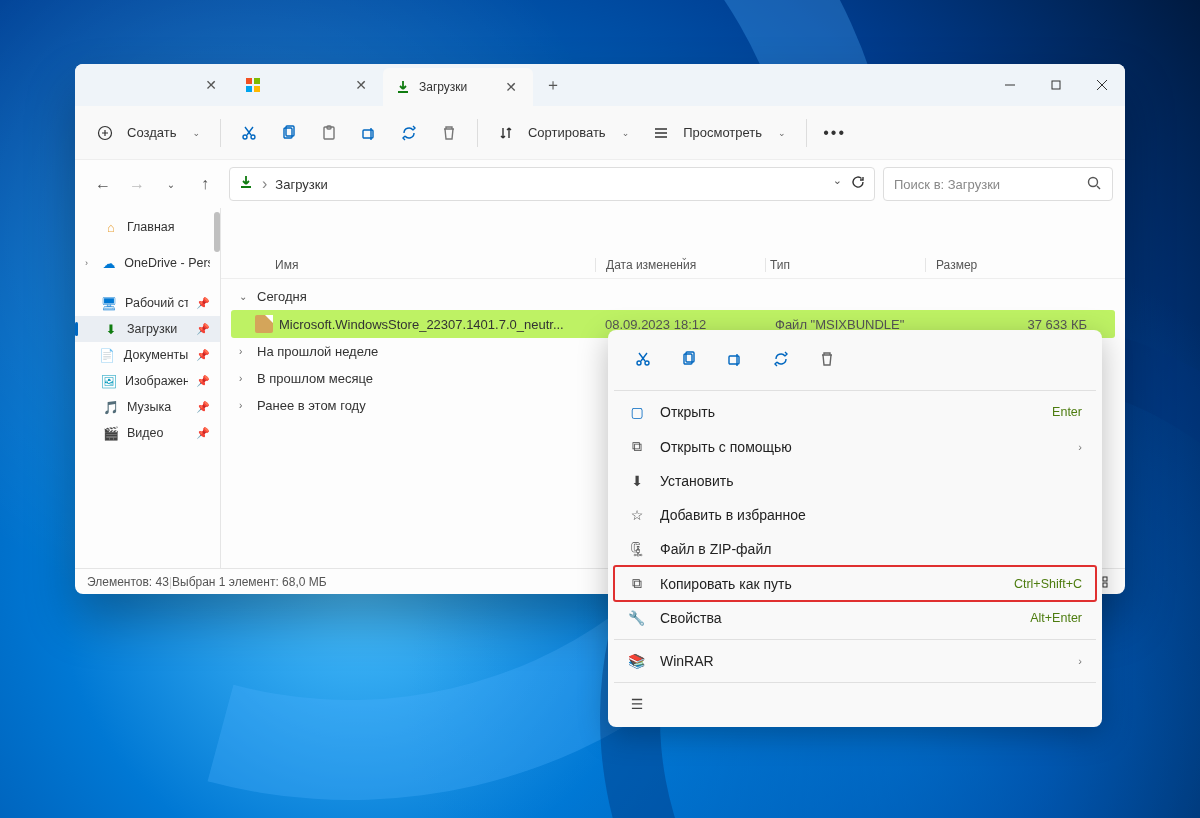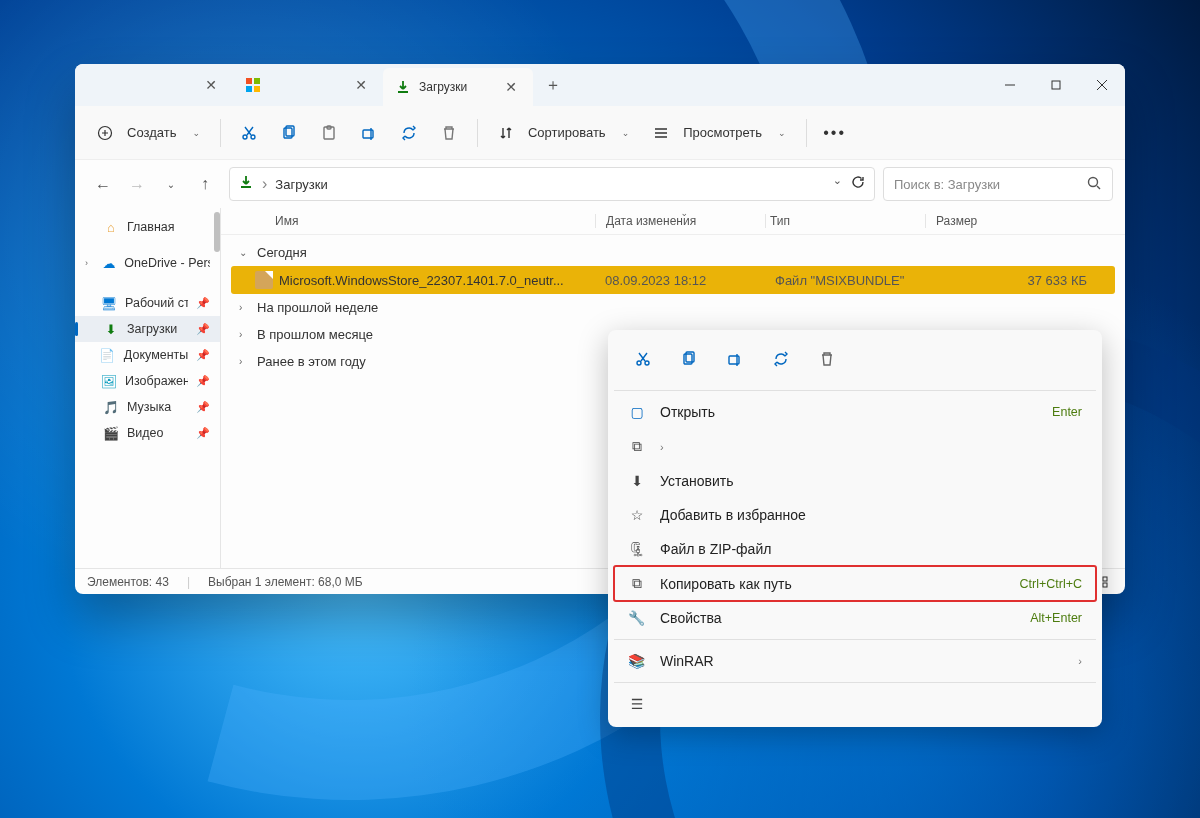--- a/index.html
+++ b/index.html
@@ -45,40 +45,40 @@
 .sidebar { width: 146px; border-right: 1px solid #e5e5e5; padding: 6px 0; overflow: hidden; position: relative; }
 .side-scroll { position: absolute; right: 0; top: 4px; width: 6px; height: 40px; background: #c0c0c0; border-radius: 3px; }
 .sitem { display: flex; align-items: center; gap: 8px; padding: 5px 10px; font-size: 12.5px; color: #333; cursor: pointer; position: relative; }
 .sitem.sel { background: #eaeef3; }
 .sitem.sel::before { content: ""; position: absolute; left: 0; top: 6px; bottom: 6px; width: 3px; background: #0067c0; border-radius: 2px; }
 .sitem .pin { margin-left: auto; color: #888; font-size: 11px; }
 .sitem .exp { width: 10px; font-size: 9px; color: #666; }
 .sicon-sm { width: 16px; height: 16px; display: inline-flex; align-items: center; justify-content: center; font-size: 13px; }
 
 .content { flex: 1; display: flex; flex-direction: column; position: relative; }
-.colhead { display: flex; padding: 6px 20px 6px 44px; font-size: 12px; color: #555; border-bottom: 1px solid #eee; }
+.colhead { display: flex; padding: 6px 20px 6px 44px; font-size: 12px; color: #555; border-bottom: 1px solid #eee; margin-top: 44px; }
 .col-name { flex: 0 0 330px; padding-left: 10px; }
 .col-date { flex: 0 0 170px; border-left: 1px solid #e5e5e5; padding-left: 10px; position: relative; }
 .col-type { flex: 0 0 160px; border-left: 1px solid #e5e5e5; padding-left: 4px; }
 .col-size { flex: 1; border-left: 1px solid #e5e5e5; padding-left: 10px; text-align: left; }
 .col-date .sort-arrow { position: absolute; left: 50%; top: -6px; font-size: 9px; color: #666; }
 
 .filelist { flex: 1; padding: 4px 10px; font-size: 13px; color: #333; }
 .group { display: flex; align-items: center; gap: 6px; padding: 6px 8px; cursor: pointer; }
 .group .gchev { font-size: 10px; color: #666; width: 12px; }
 .filerow { display: flex; align-items: center; padding: 5px 8px 5px 24px; border-radius: 3px; }
-.filerow.sel { background: #eab308; }
+.filerow.sel { background: #bef264; }
 .filerow .ficon { width: 18px; height: 18px; margin-right: 6px; background: #d4a55a; border-radius: 2px; display: inline-block; position: relative; }
 .filerow .ficon::after { content: ""; position: absolute; right: 0; top: 0; border: 4px solid #fff; border-left-color: transparent; border-bottom-color: transparent; }
 .fname { flex: 0 0 316px; white-space: nowrap; overflow: hidden; text-overflow: ellipsis; }
 .fdate { flex: 0 0 170px; padding-left: 10px; color: #555; }
 .ftype { flex: 0 0 160px; padding-left: 10px; color: #555; }
 .fsize { flex: 1; padding-left: 10px; text-align: right; padding-right: 20px; color: #555; }
 
-.statusbar { height: 26px; border-top: 1px solid #e5e5e5; display: flex; align-items: center; padding: 0 12px; font-size: 12px; color: #555; gap: 18px; }
+.statusbar { height: 26px; border-top: 1px solid #e5e5e5; display: flex; align-items: center; padding: 0 12px; font-size: 12px; color: #555; }
 .statusbar .view-icons { margin-left: auto; display: flex; gap: 4px; }
 .vicon { width: 22px; height: 20px; display: flex; align-items: center; justify-content: center; border: 1px solid transparent; border-radius: 2px; }
 .vicon.active { border-color: #888; }
 
 
 .ctxmenu { position: absolute; left: 608px; top: 330px; width: 494px; background: #f9f9f9; border-radius: 8px; box-shadow: 0 8px 30px rgba(0,0,0,0.25); padding: 6px; font-size: 14px; color: #222; z-index: 50; }
 .ctx-iconrow { display: flex; gap: 8px; padding: 6px 10px 10px 10px; }
 .ctx-ibtn { width: 38px; height: 34px; display: flex; align-items: center; justify-content: center; border-radius: 4px; color: #0067c0; cursor: pointer; }
 .ctx-sep { height: 1px; background: #e0e0e0; margin: 4px 0; }
 .ctx-item { display: flex; align-items: center; gap: 14px; padding: 9px 14px; border-radius: 4px; cursor: pointer; }
@@ -392,38 +392,39 @@
       </div>
   </div>
   <div class="ctx-sep"></div>
   <div class="ctx-item">
     <span class="ctx-icon" style="color:#0067c0">▢</span>
     <span class="ctx-label">Открыть</span>
     <span class="ctx-hint">Enter</span>
   </div>
   <div class="ctx-item">
     <span class="ctx-icon">⧉</span>
+    <span class="ctx-label">Открыть с помощью</span>
     <span class="ctx-arrow">›</span>
   </div>
   <div class="ctx-item">
     <span class="ctx-icon">⬇</span>
     <span class="ctx-label">Установить</span>
   </div>
   <div class="ctx-item">
     <span class="ctx-icon">☆</span>
     <span class="ctx-label">Добавить в избранное</span>
   </div>
   <div class="ctx-item">
     <span class="ctx-icon">🗜</span>
     <span class="ctx-label">Файл в ZIP-файл</span>
   </div>
   <div class="ctx-item highlight">
     <span class="ctx-icon">⧉</span>
     <span class="ctx-label">Копировать как путь</span>
-    <span class="ctx-hint">Ctrl+Ctrl+C</span>
+    <span class="ctx-hint">Ctrl+Shift+C</span>
   </div>
   <div class="ctx-item">
     <span class="ctx-icon">🔧</span>
     <span class="ctx-label">Свойства</span>
     <span class="ctx-hint">Alt+Enter</span>
   </div>
   <div class="ctx-sep"></div>
   <div class="ctx-item">
     <span class="ctx-icon">📚</span>
     <span class="ctx-label">WinRAR</span>

